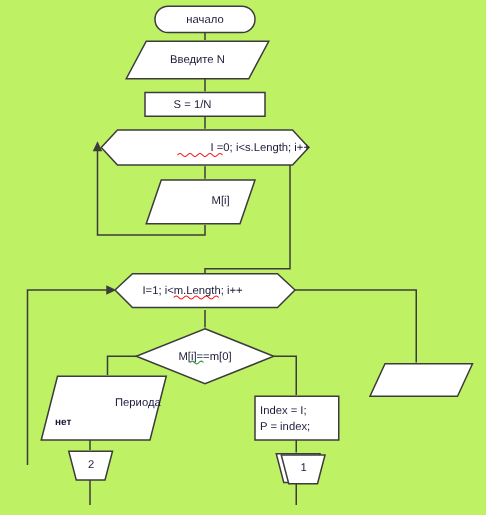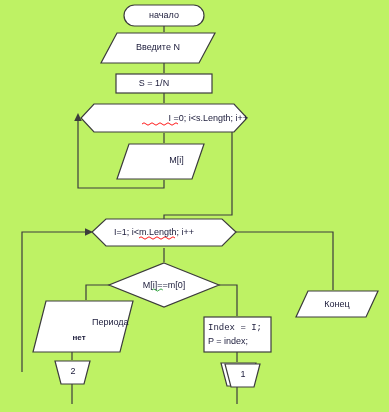--- a/index.html
+++ b/index.html
@@ -104,24 +104,23 @@
 
   <div class="lbl" style="left:108px;top:113px;width:140px;text-align:right;">I =0; i&lt;s.Length; i++</div>
 
   <div class="lbl" style="left:123px;top:155px;width:75px;padding-left:16px;">M[i]</div>
 
   <div class="lbl" style="left:96px;top:227px;width:116px;">I=1; i&lt;m.Length; i++</div>
 
   <div class="lbl" style="left:124px;top:280px;width:80px;">M[i]==m[0]</div>
 
   <div class="lbl" style="left:44px;top:317px;width:70px;text-align:left;padding-left:48px;">Периода</div>
-  <div class="lbl small" style="left:44px;top:332px;width:70px;text-align:center;">нет</div>
+  <div class="lbl small" style="left:44px;top:332px;width:70px;text-align:left;">нет</div>
 
-  <div class="lbl" style="left:208px;top:323px;width:62px;text-align:left;font-family:Liberation Mono, monospace;">Index = I;</div>
+  <div class="lbl" style="left:208px;top:323px;width:62px;text-align:left;">Index = I;</div>
   <div class="lbl" style="left:208px;top:336px;width:78px;text-align:left;">P = index;</div>
 
-  <div class="lbl" style="left:302px;top:299px;width:70px;">Конец</div>
 
   <div class="lbl" style="left:57px;top:366px;width:32px;">2</div>
 
   <div class="lbl" style="left:227px;top:369px;width:32px;">1</div>
 
 </div>
 
 </body></html>

